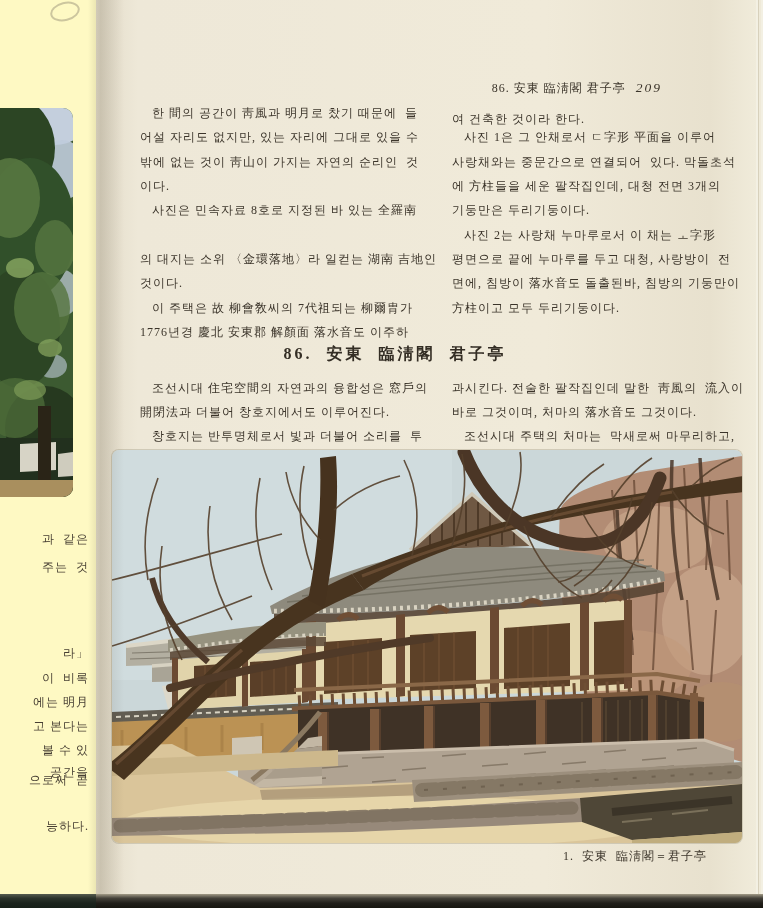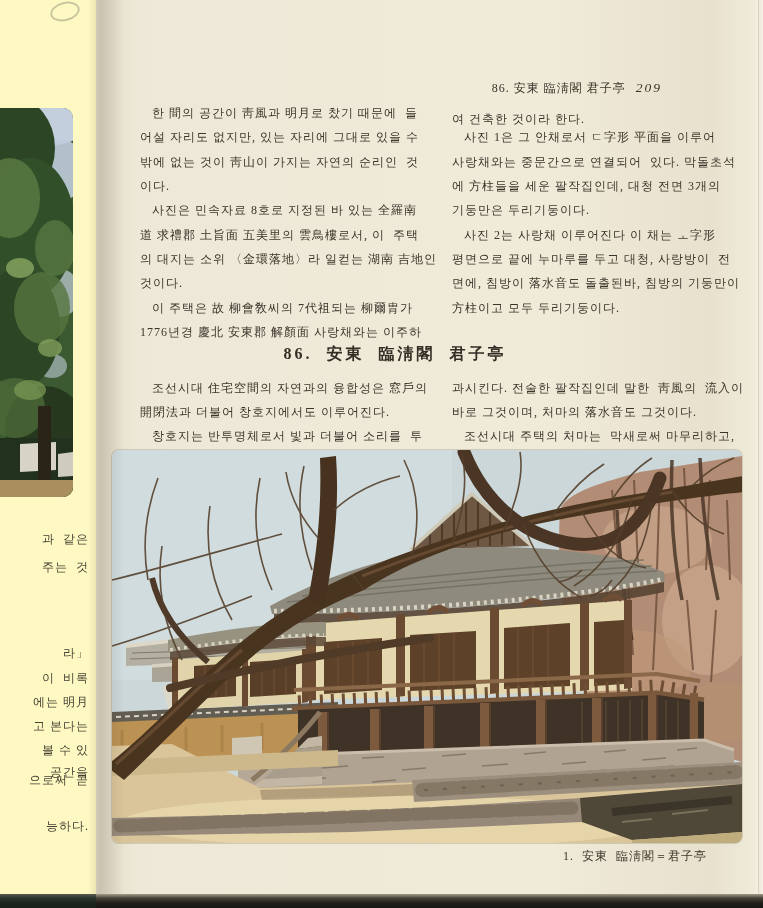--- a/index.html
+++ b/index.html
@@ -82,32 +82,31 @@
 
   <div class="main-page">
 
     <div class="hdr"><span>86. 安東 臨淸閣 君子亭</span><span class="pgnum">209</span></div>
 
     <div class="tl col-l" style="top:106px">   한 間의 공간이 靑風과 明月로 찼기 때문에  들</div>
     <div class="tl col-l" style="top:130px">어설 자리도 없지만, 있는 자리에 그대로 있을 수</div>
     <div class="tl col-l" style="top:155px">밖에 없는 것이 靑山이 가지는 자연의 순리인  것</div>
     <div class="tl col-l" style="top:179px">이다.</div>
     <div class="tl col-l" style="top:203px">   사진은 민속자료 8호로 지정된 바 있는 全羅南</div>
-    <div class="tl col-l" style="top:228px">道 求禮郡 土旨面 五美里의 雲鳥樓로서, 이  주택</div>
     <div class="tl col-l" style="top:252px">의 대지는 소위 〈金環落地〉라 일컫는 湖南 吉地인</div>
     <div class="tl col-l" style="top:276px">것이다.</div>
     <div class="tl col-l" style="top:301px">   이 주택은 故 柳會敎씨의 7代祖되는 柳爾胄가</div>
-    <div class="tl col-l" style="top:325px">1776년경 慶北 安東郡 解顏面 사랑채와는 이주하</div>
+    <div class="tl col-l" style="top:325px">1776년경 慶北 安東郡 解顏面 落水音도 이주하</div>
 
     <div class="tl col-r" style="top:112px">여 건축한 것이라 한다.</div>
     <div class="tl col-r" style="top:130px">   사진 1은 그 안채로서 ㄷ字形 平面을 이루어</div>
     <div class="tl col-r" style="top:155px">사랑채와는 중문간으로 연결되어  있다. 막돌초석</div>
     <div class="tl col-r" style="top:179px">에 方柱들을 세운 팔작집인데, 대청 전면 3개의</div>
     <div class="tl col-r" style="top:203px">기둥만은 두리기둥이다.</div>
-    <div class="tl col-r" style="top:228px">   사진 2는 사랑채 이루어진다 이 채는 ㅗ字形</div>
+    <div class="tl col-r" style="top:228px">   사진 2는 사랑채 누마루로서 이 채는 ㅗ字形</div>
     <div class="tl col-r" style="top:252px">평면으로 끝에 누마루를 두고 대청, 사랑방이  전</div>
     <div class="tl col-r" style="top:276px">면에, 침방이 落水音도 돌출된바, 침방의 기둥만이</div>
     <div class="tl col-r" style="top:301px">方柱이고 모두 두리기둥이다.</div>
 
     <div class="sec-title">86.  安東  臨淸閣  君子亭</div>
 
     <div class="tl col-l" style="top:381px">   조선시대 住宅空間의 자연과의 융합성은 窓戶의</div>
     <div class="tl col-l" style="top:405px">開閉法과 더불어 창호지에서도 이루어진다.</div>
     <div class="tl col-l" style="top:429px">   창호지는 반투명체로서 빛과 더불어 소리를  투</div>
 

